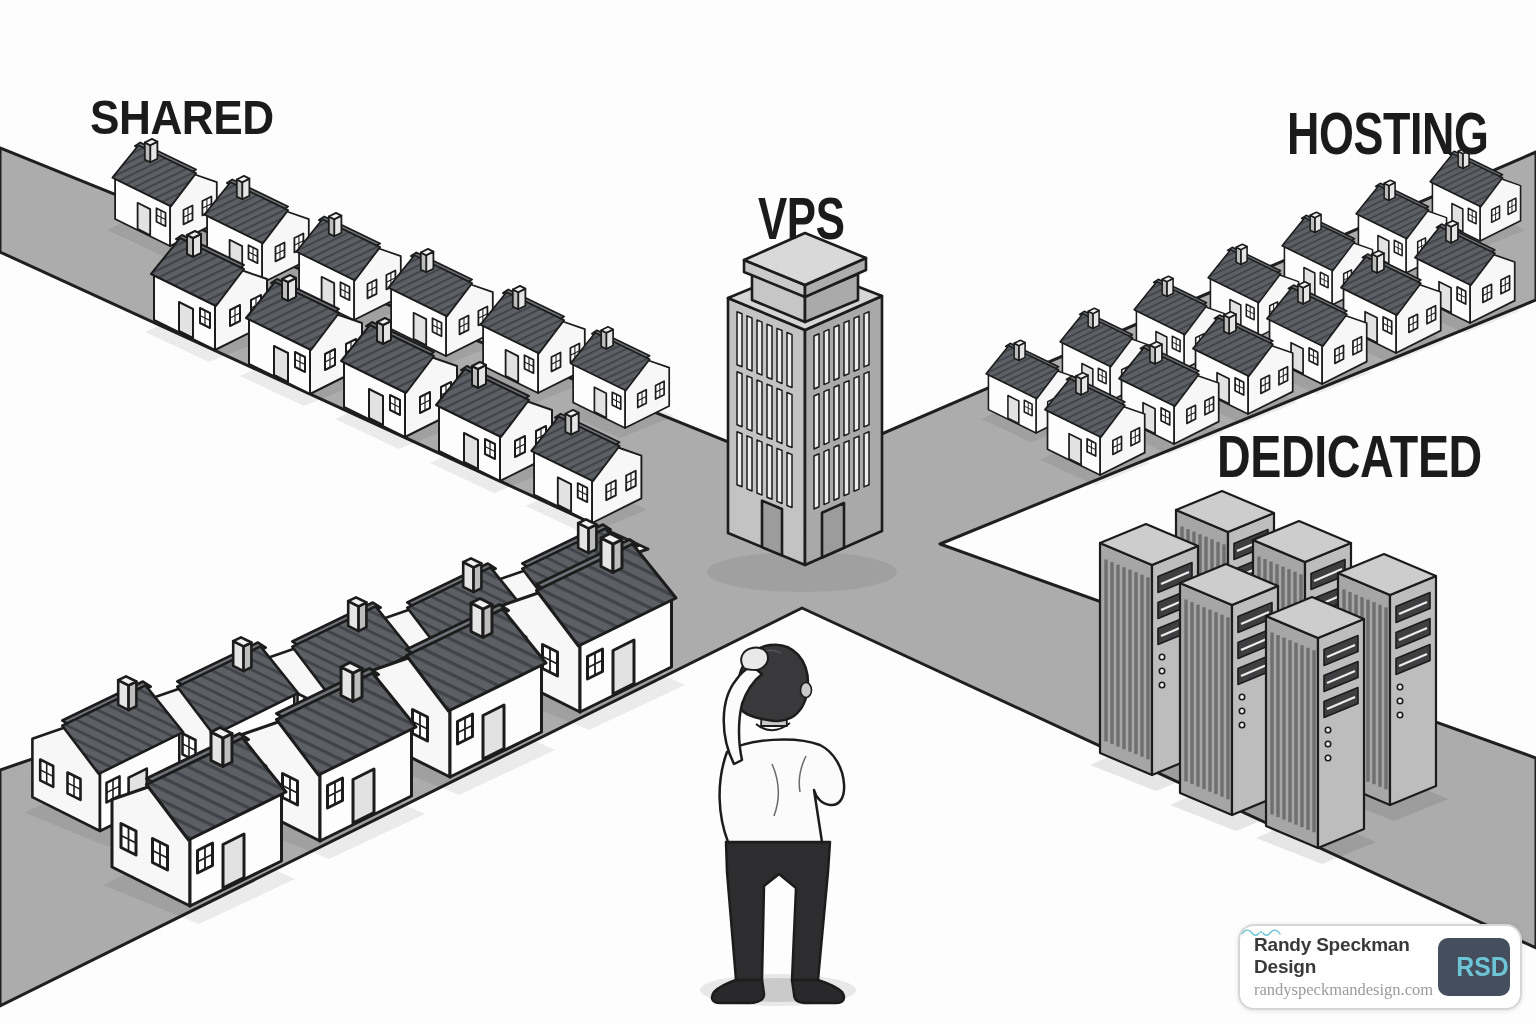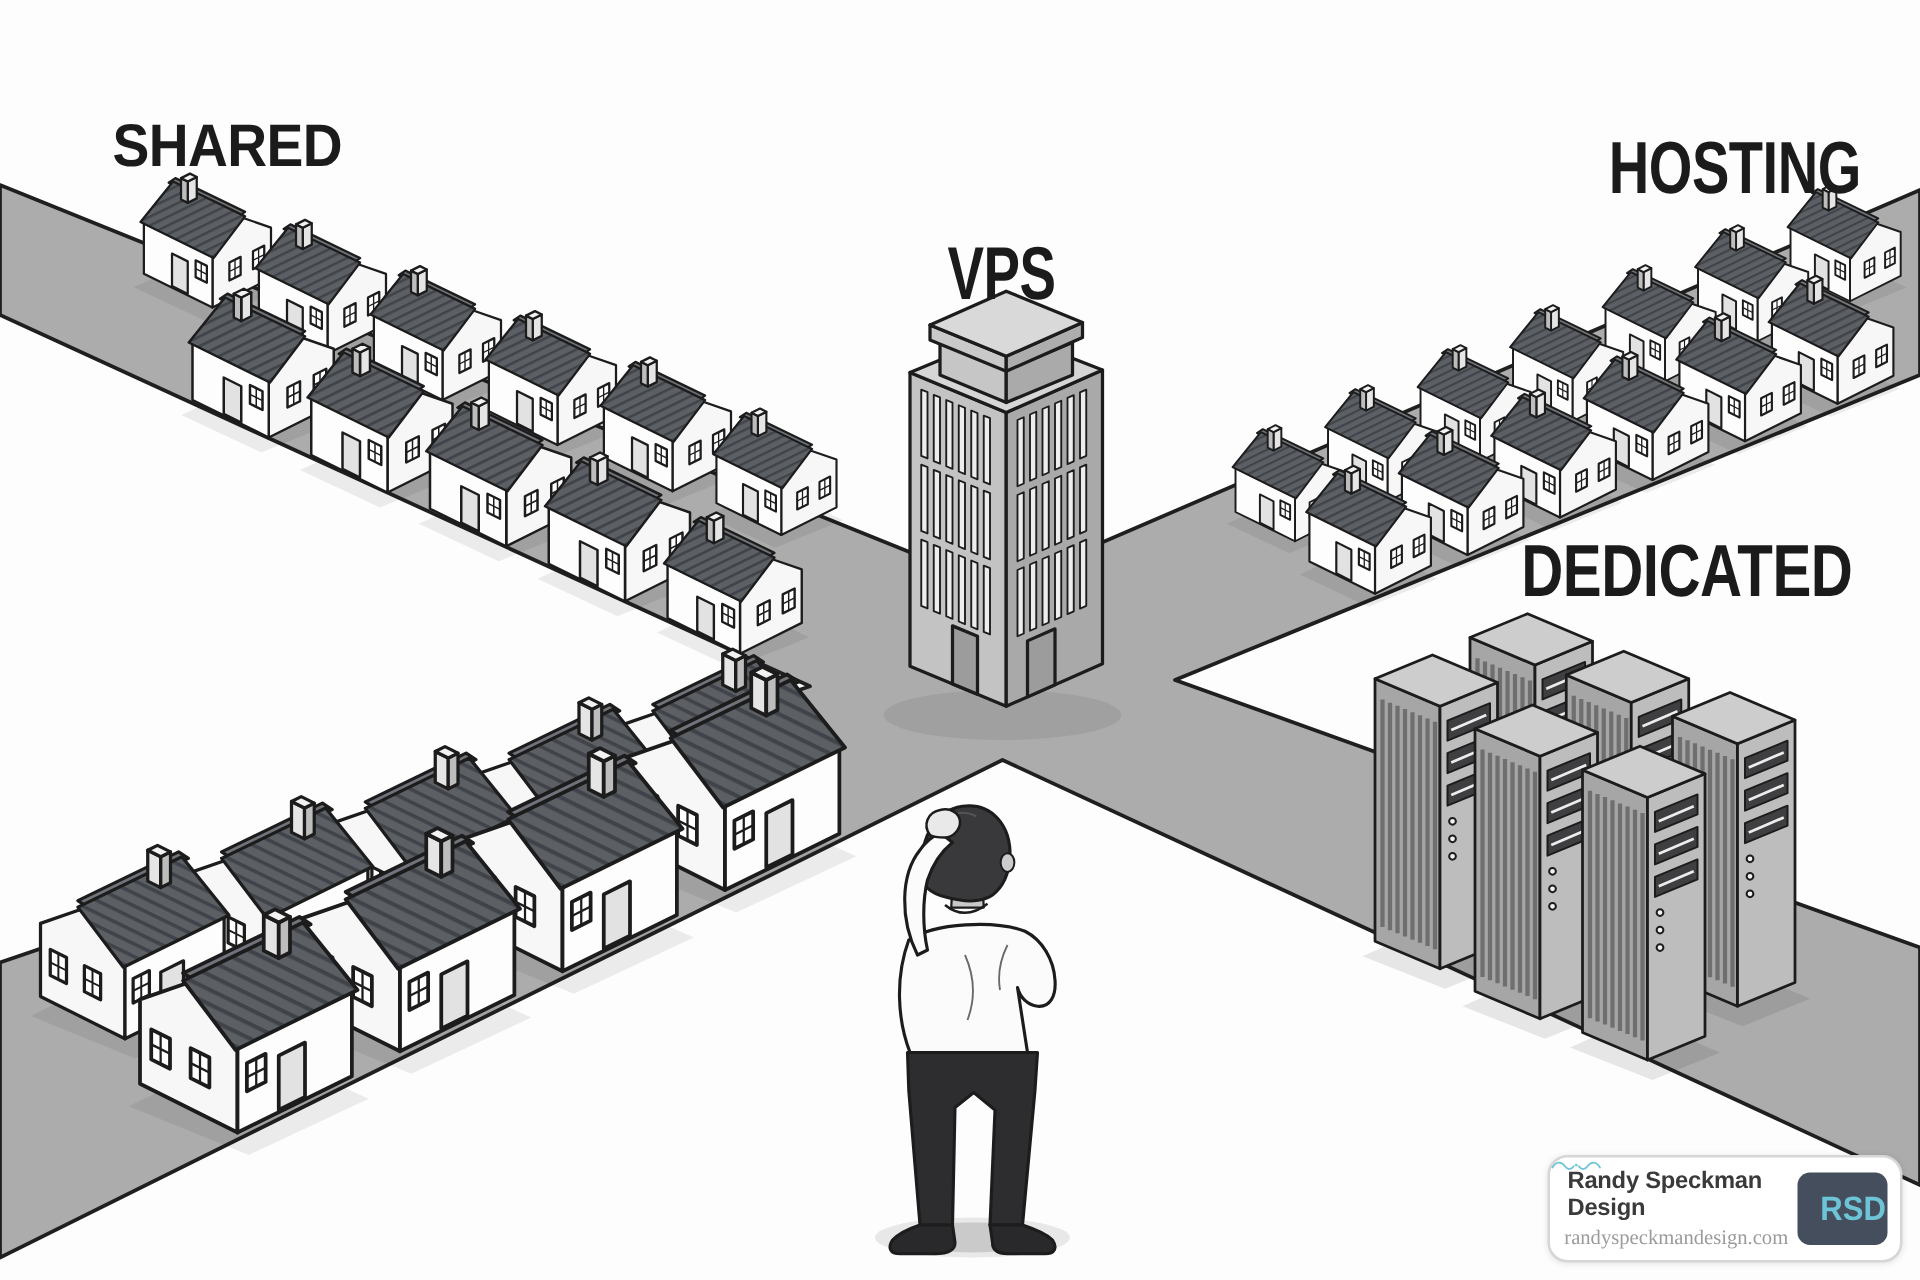--- a/index.html
+++ b/index.html
@@ -9,21 +9,21 @@
   .lbl{position:absolute;font-weight:700;color:#1b1b1b;white-space:nowrap;
        transform-origin:0 0;line-height:0.95;letter-spacing:-0.5px;}
   #lbl-shared{left:90px;top:95px;font-size:48px;transform:scaleX(0.92);}
   #lbl-vps{left:758px;top:190px;font-size:60px;transform:scaleX(0.73);}
   #lbl-hosting{left:1287px;top:106px;font-size:59px;transform:scaleX(0.76);}
   #lbl-dedicated{left:1217px;top:429px;font-size:59px;transform:scaleX(0.79);}
   #badge{position:absolute;left:1238px;top:924px;width:284px;height:86px;box-sizing:border-box;
          background:#ffffff;border:2px solid #d6d6d6;border-radius:16px;
          display:flex;align-items:center;gap:10px;padding:0 10px 0 14px;
          box-shadow:0 1px 5px rgba(0,0,0,0.10);}
-  .badge-text{display:flex;flex-direction:column;justify-content:center;min-width:0;align-items:center;}
+  .badge-text{display:flex;flex-direction:column;justify-content:center;min-width:0;}
   .badge-title{font-size:19px;font-weight:700;color:#3a3a3a;letter-spacing:-0.2px;}
   .badge-url{font-size:16.5px;color:#9b9b9b;margin-top:2px;font-family:Liberation Serif, serif;}
   .logo{width:56px;height:58px;flex:0 0 auto;background:#454e5c;border-radius:10px;
         display:flex;flex-direction:column;align-items:center;justify-content:center;padding-left:16px;}
   .logo-text{color:#6cc4d6;font-weight:700;font-size:27px;letter-spacing:0px;
              transform:scaleX(0.92);line-height:1;}
   .logo-flourish{margin-top:2px;}
 </style>
 </head>
 <body>

